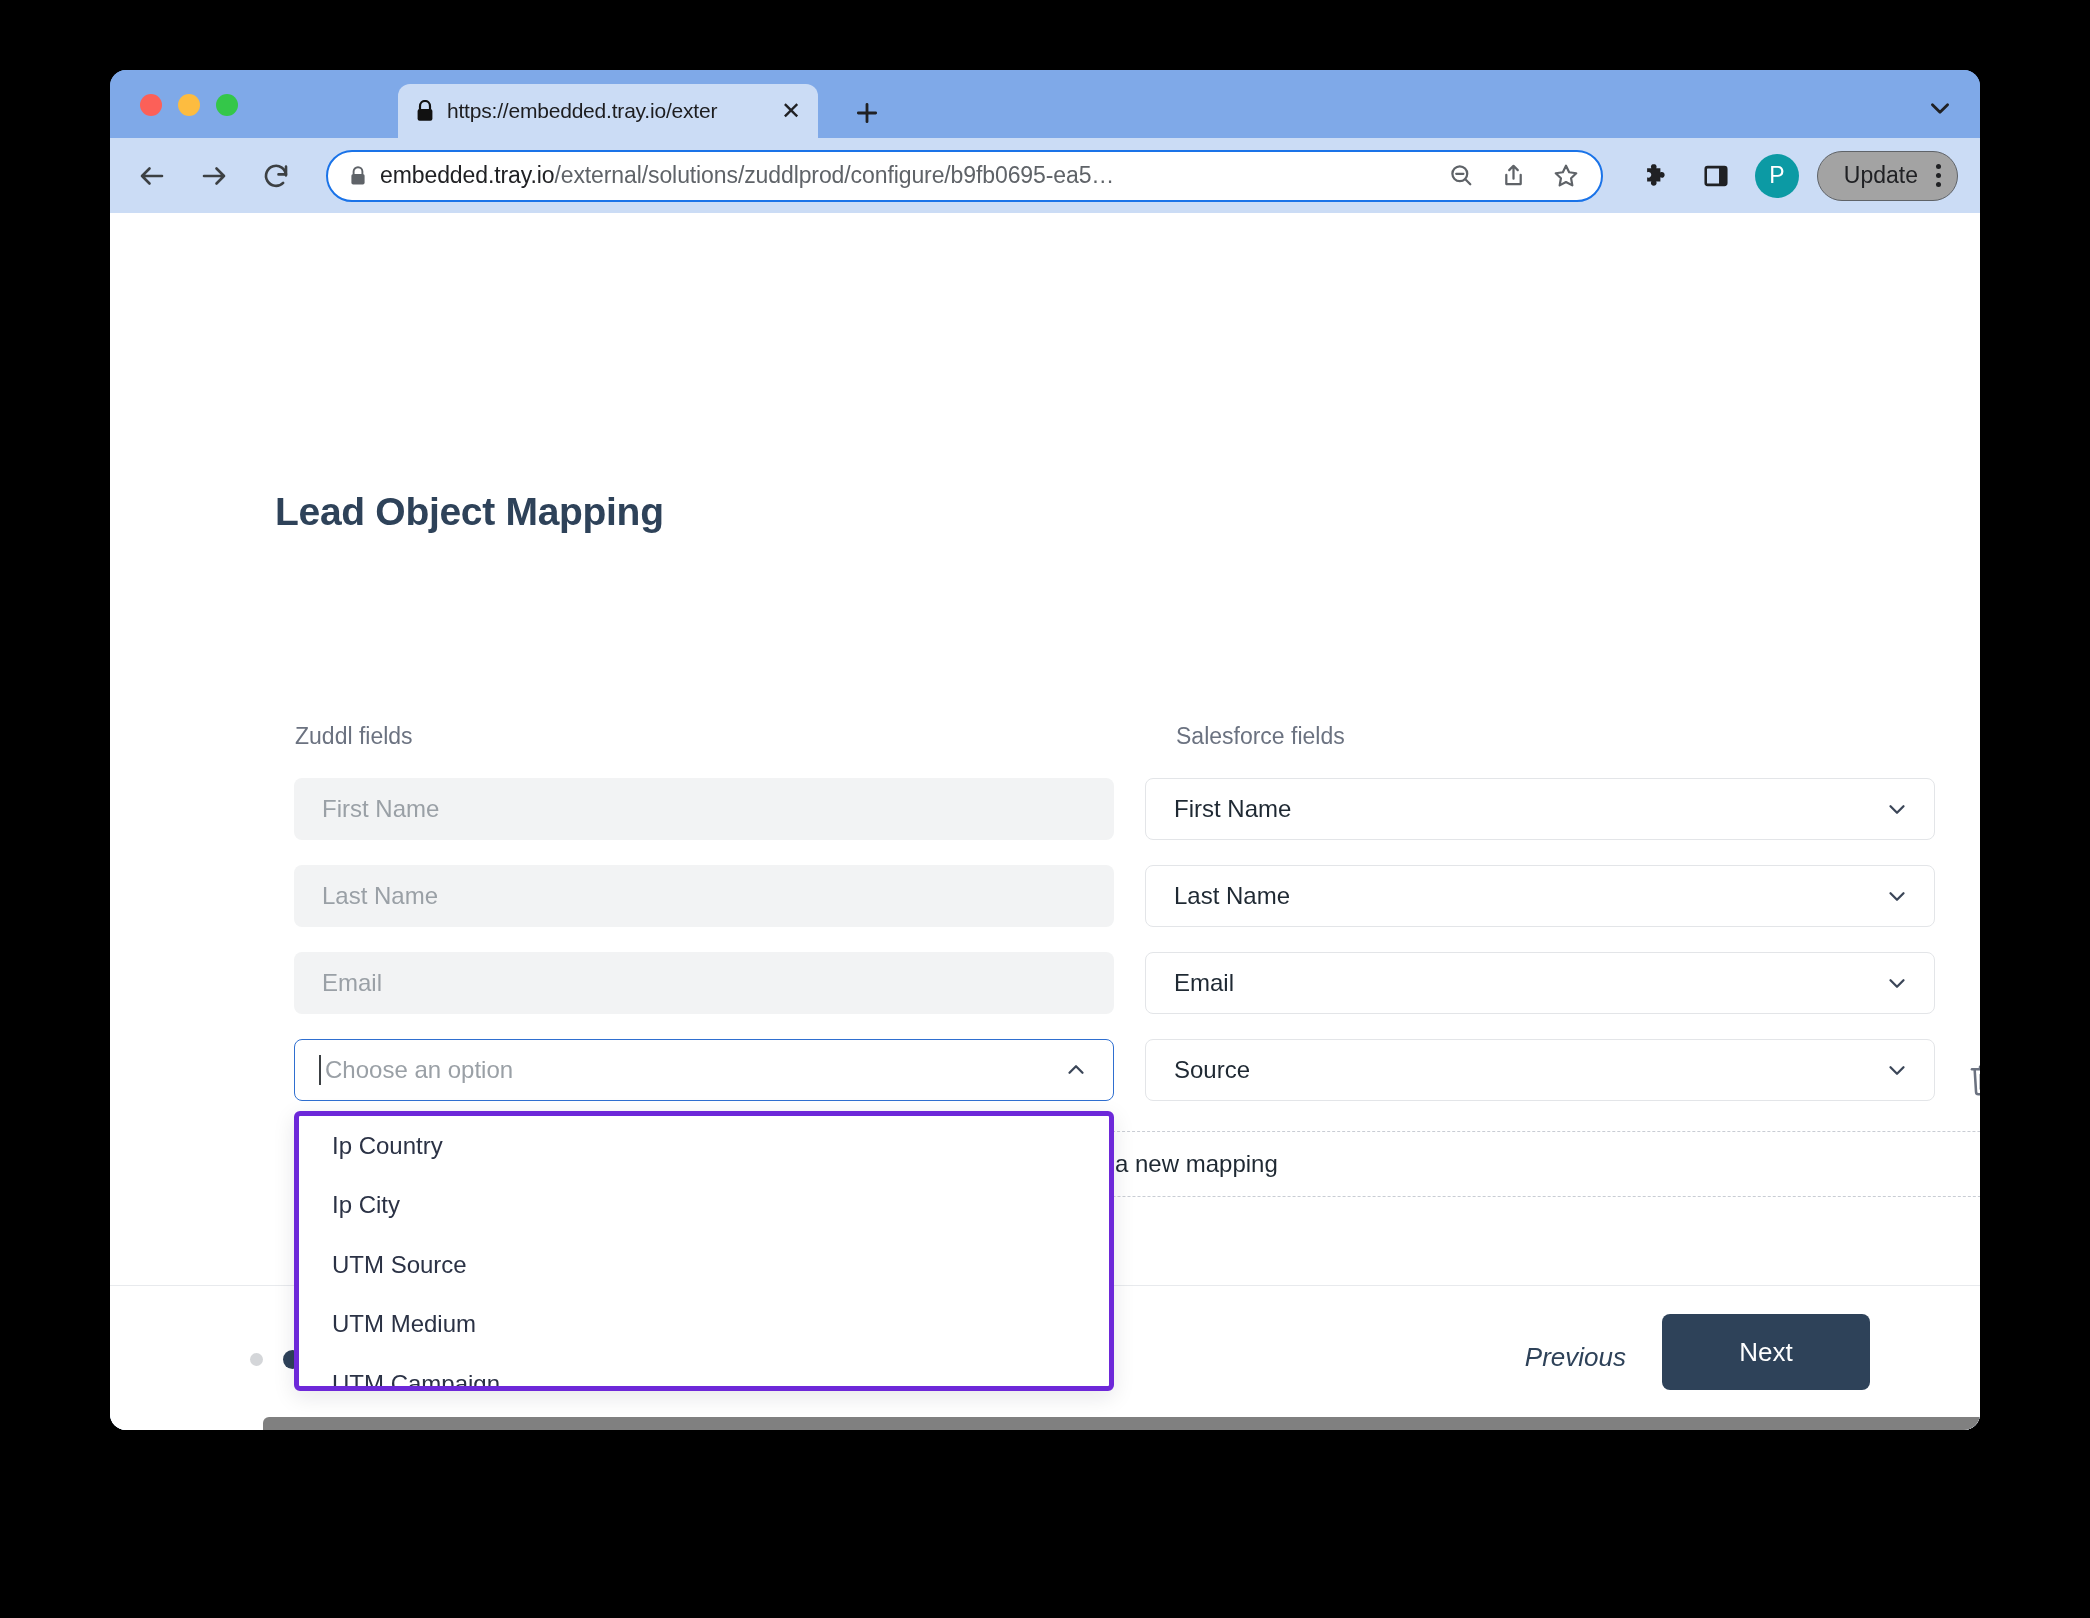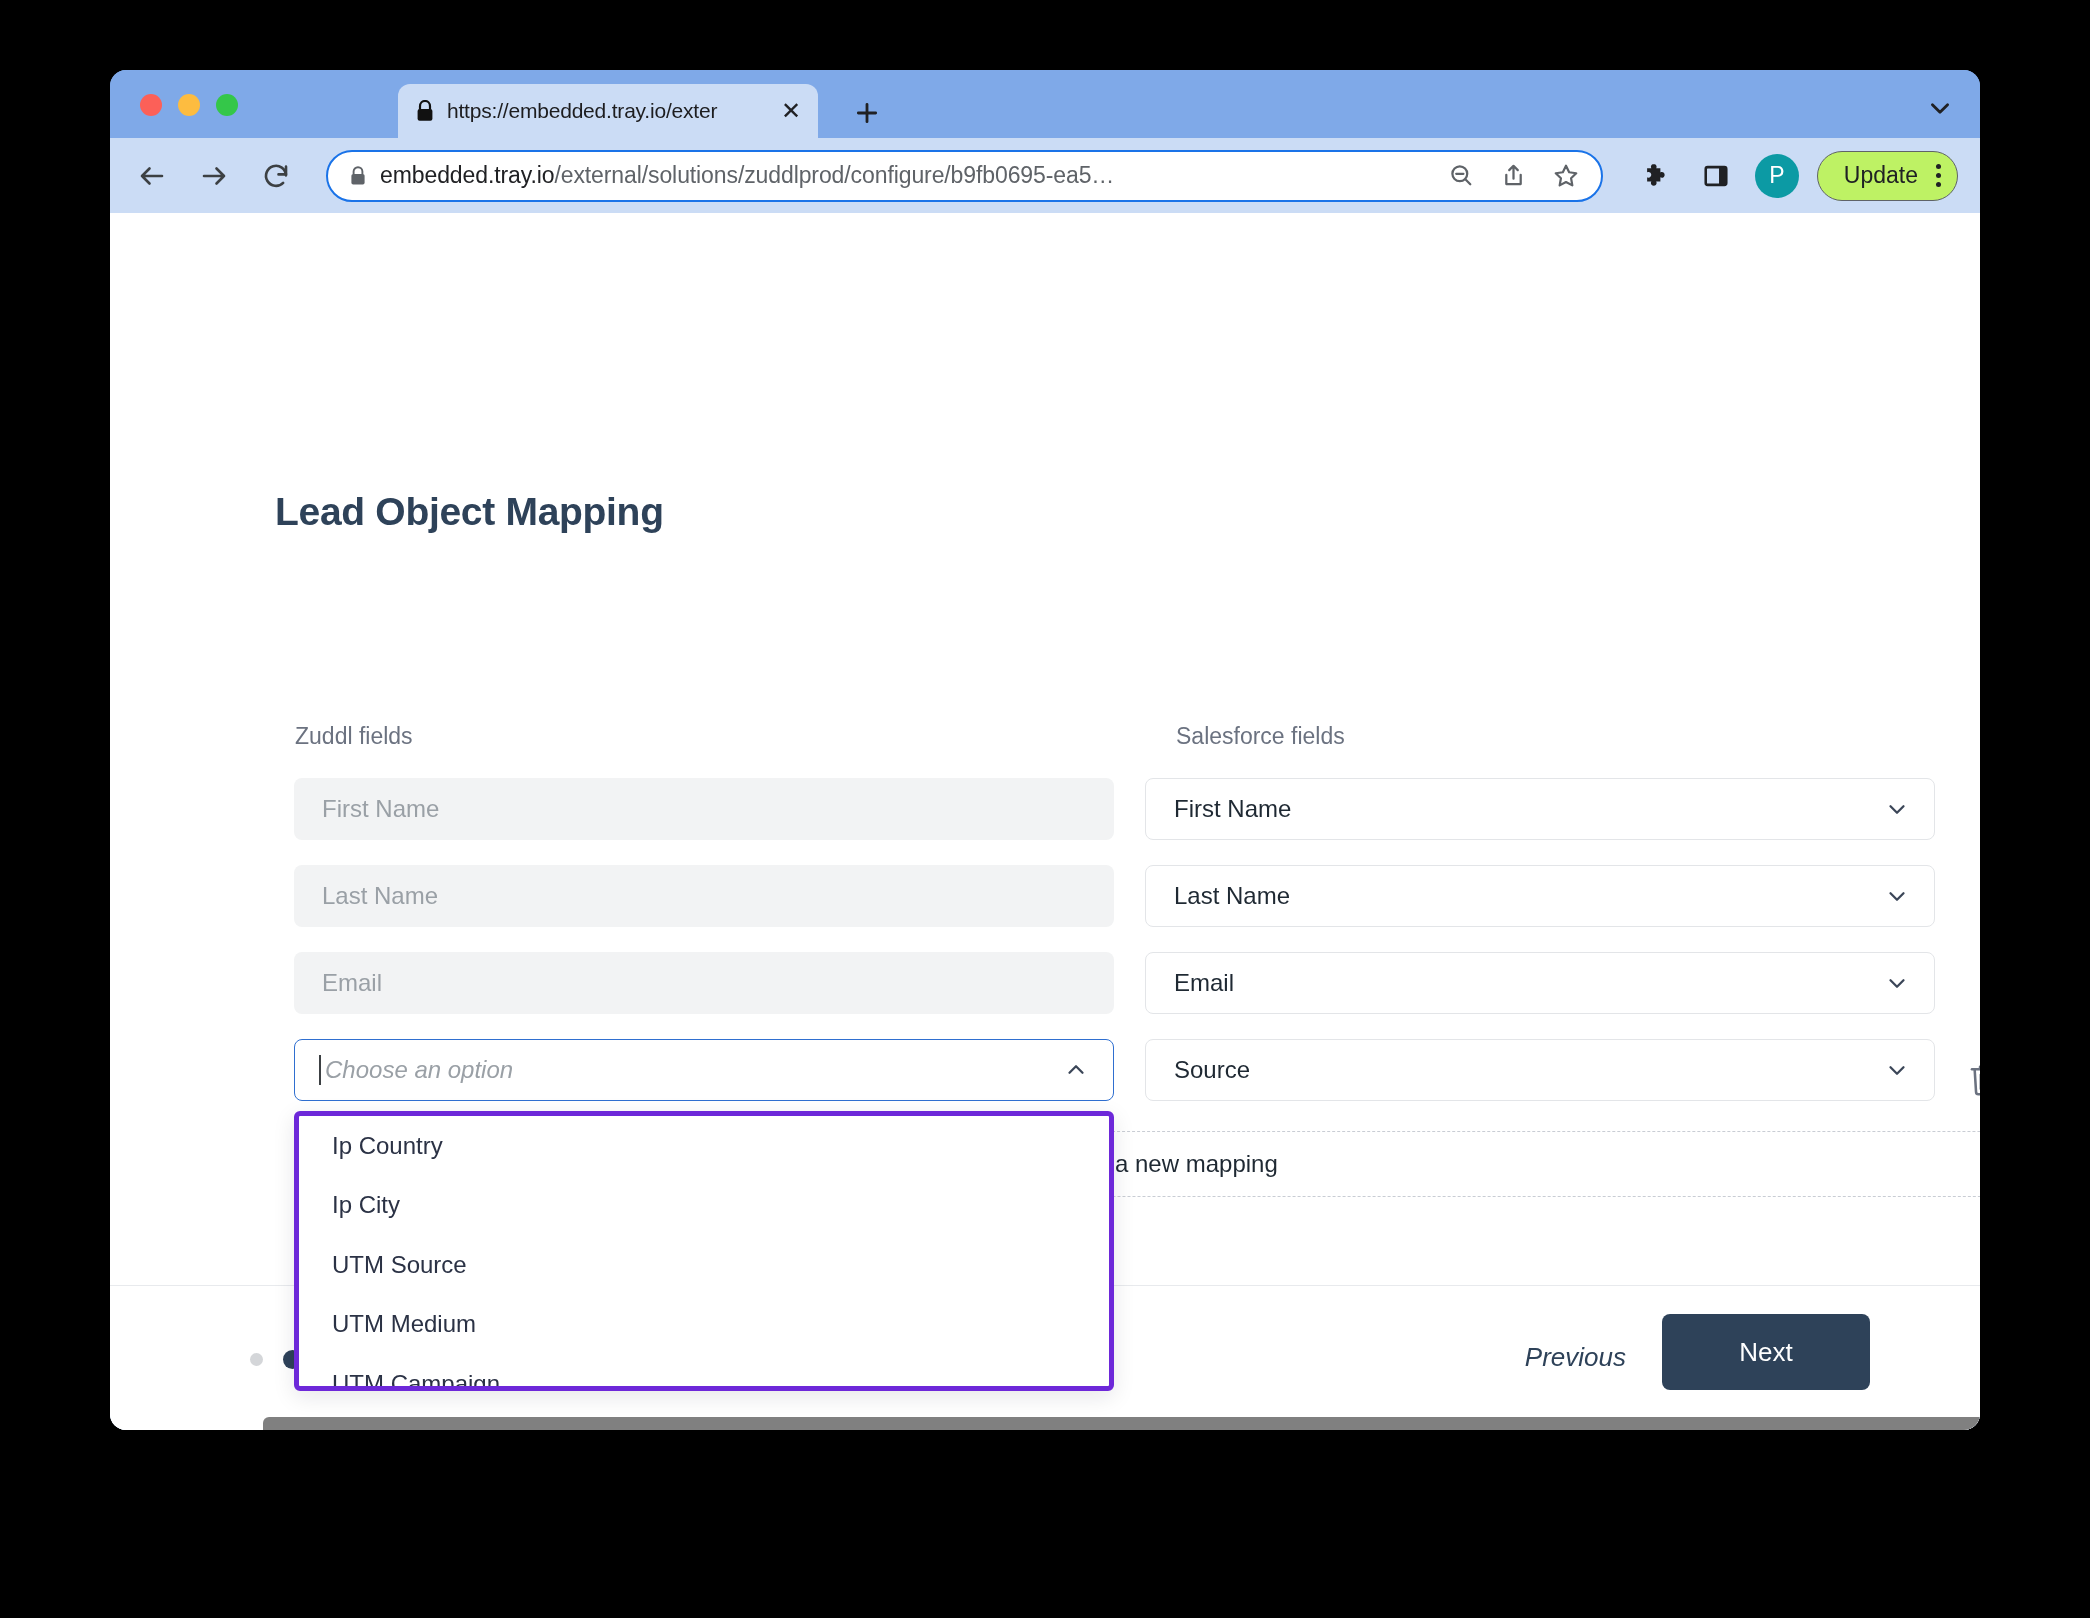--- a/index.html
+++ b/index.html
@@ -136,21 +136,21 @@
     display: flex; align-items: center; justify-content: center;
     margin-left: 16px;
     font-weight: 400;
   }
   .update-btn {
     margin-left: 18px;
     height: 50px;
     padding: 0 16px 0 26px;
     border: 1.5px solid #5f6368;
     border-radius: 25px;
-    background: #bef264;
+    background: #a3a3a3;
     display: flex; align-items: center; gap: 18px;
     font-size: 23px; color: #202124;
   }
   .kebab { display: flex; flex-direction: column; gap: 4px; align-items: center; }
   .kebab span { width: 5px; height: 5px; border-radius: 50%; background: #202124; display: block; }
 
   
   .page {
     position: relative;
     height: 1217px;
@@ -209,21 +209,20 @@
     display: flex; align-items: center;
     justify-content: space-between;
     padding: 0 24px 0 28px;
     font-size: 24px;
     color: #9AA0A6;
   }
   .combo .caret-wrap { display: flex; align-items: center; }
   .caret-txt {
     position: relative;
     padding-left: 2px;
-    font-style: italic;
   }
   .caret-txt::before {
     content: "";
     position: absolute;
     left: -4px; top: 50%;
     transform: translateY(-50%);
     width: 1.5px; height: 30px;
     background: #3c4043;
   }
 

